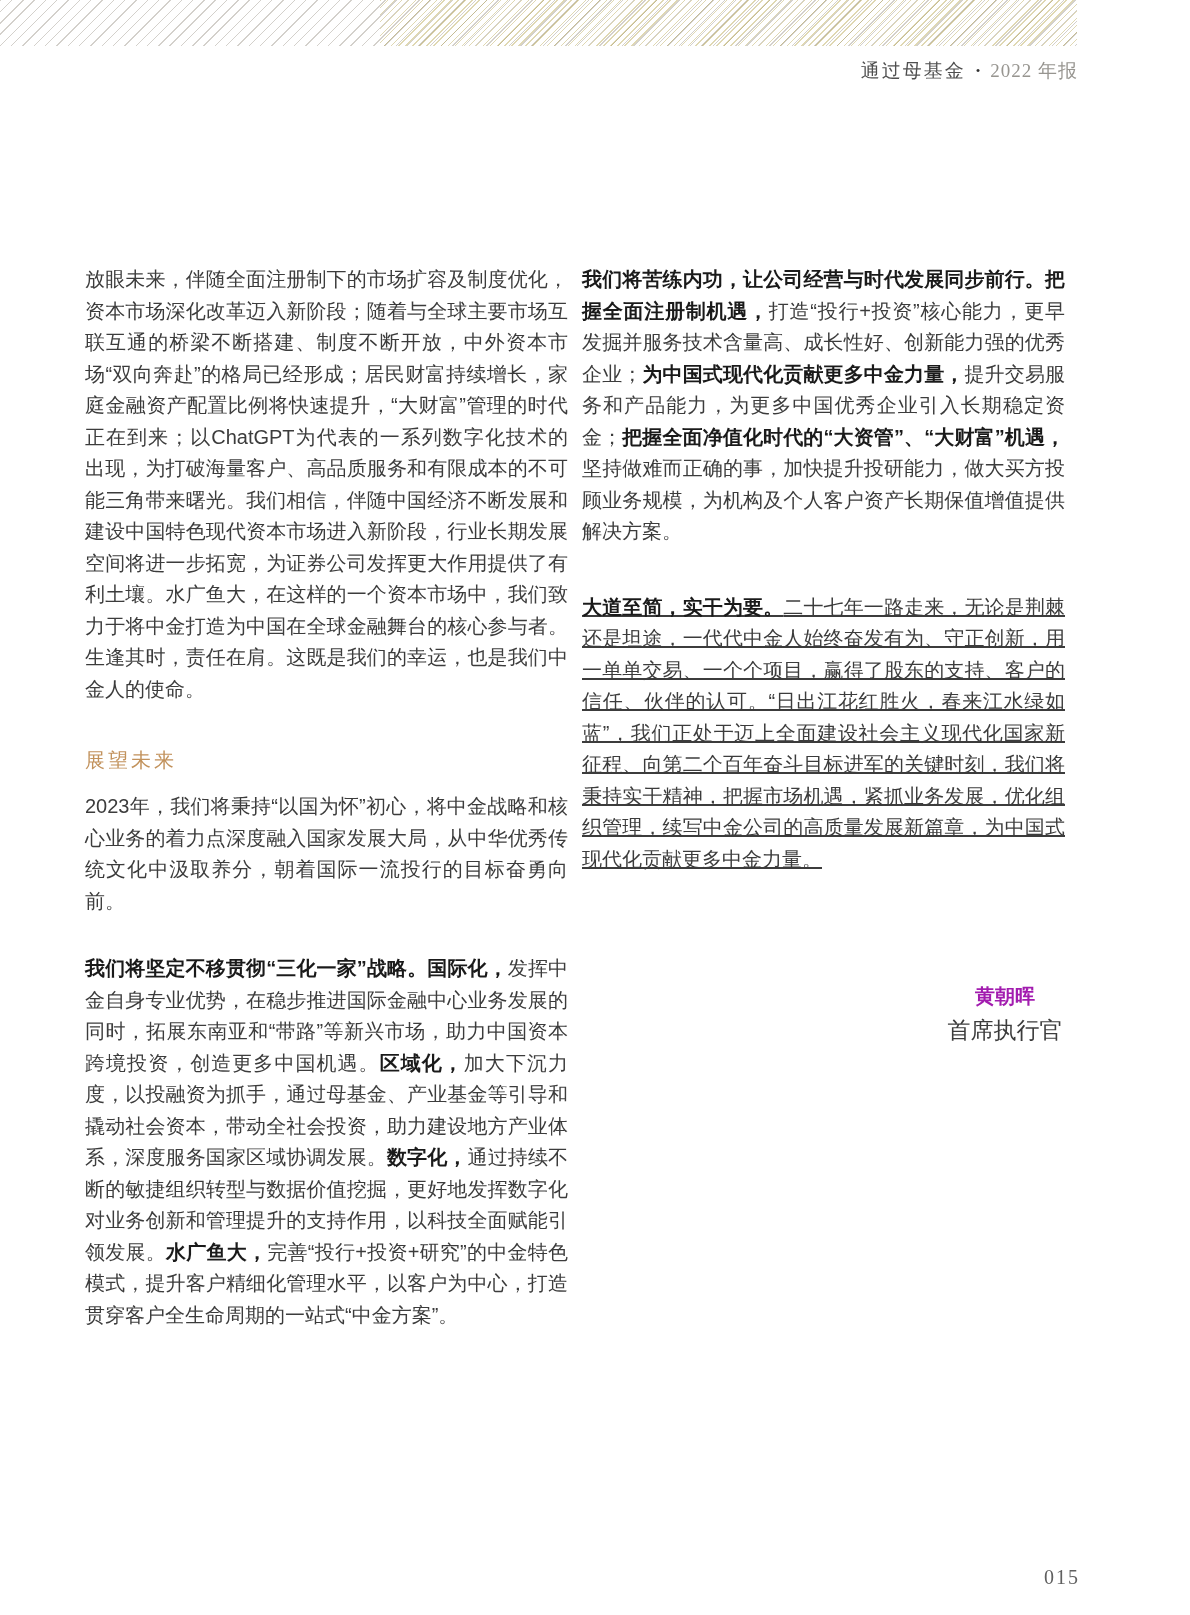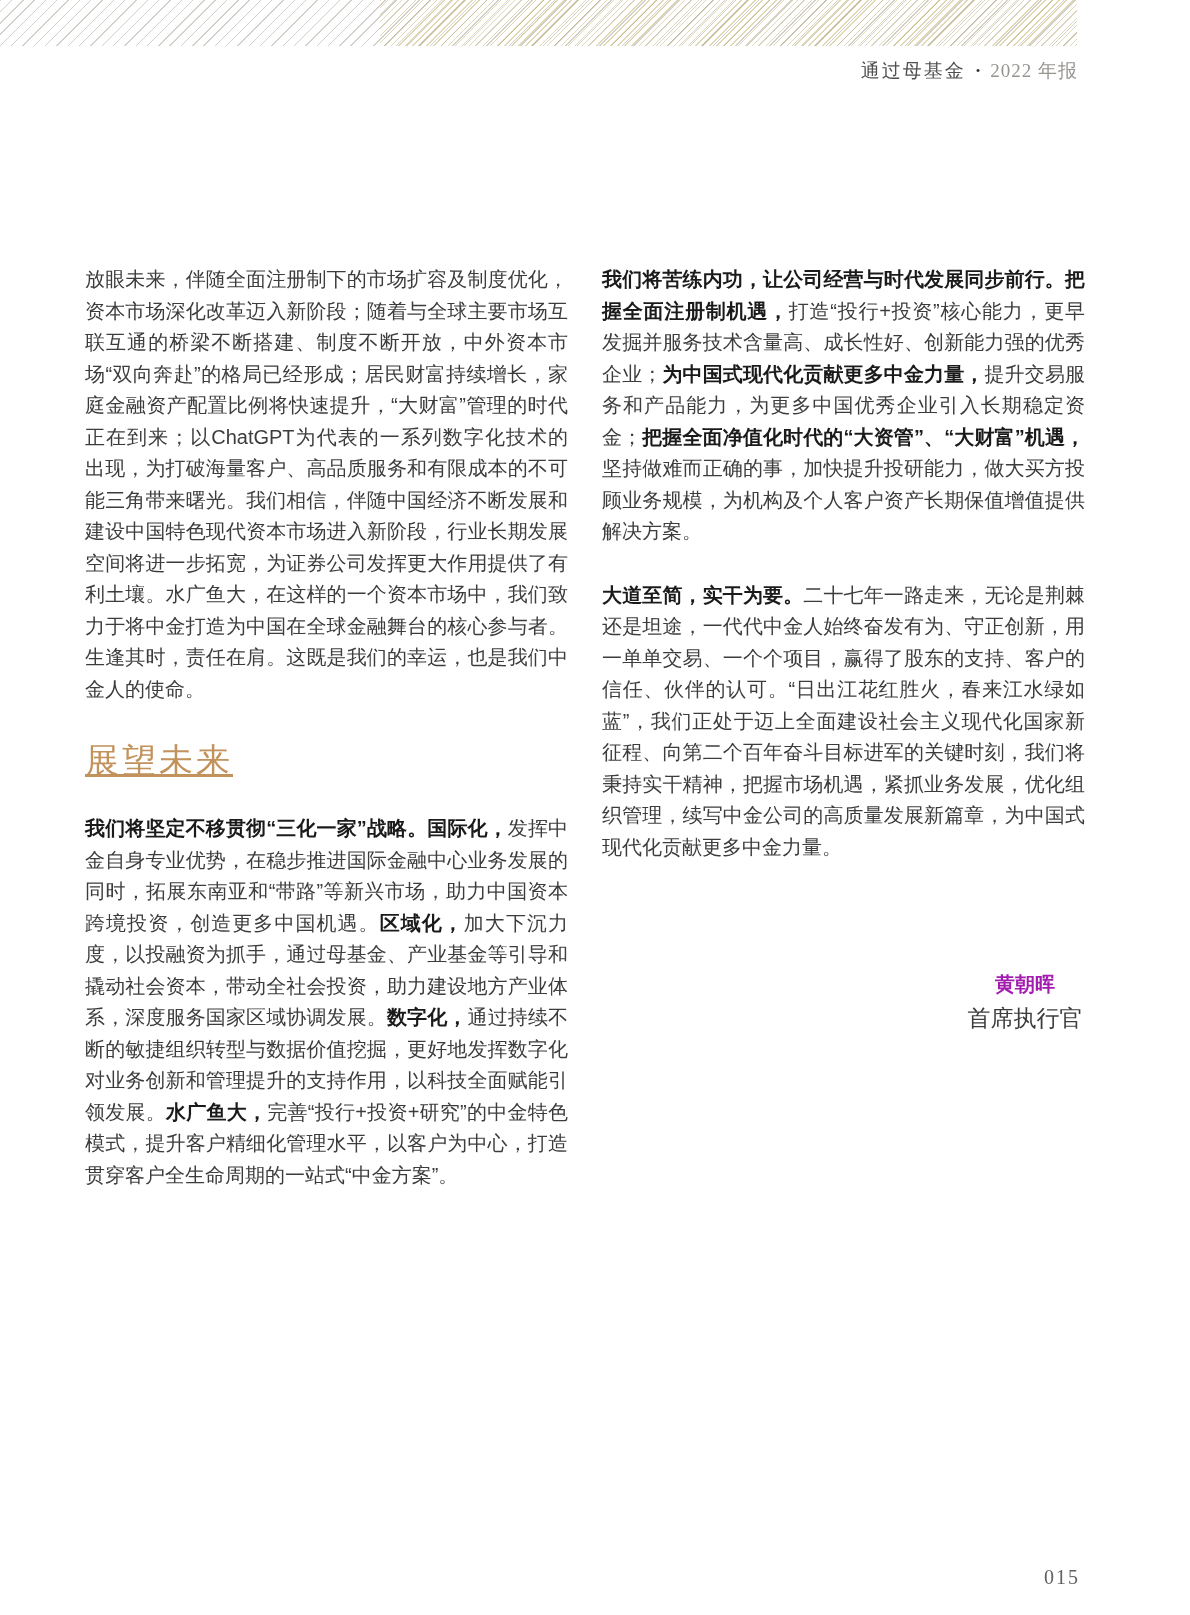--- a/index.html
+++ b/index.html
@@ -30,40 +30,39 @@
     position:absolute;top:58px;right:112px;
     font-family:"Liberation Serif", serif;
     font-size:19px;line-height:26px;white-space:nowrap;
   }
   .hdr .brand{color:#4f4f4f;letter-spacing:2px;}
   .hdr .dot{color:#2f2f2f;font-size:13px;margin:0 10px;vertical-align:2px;}
   .hdr .edition{color:#979590;letter-spacing:1px;}
   
   .cols{
     position:absolute;left:85px;top:264px;
-    display:flex;gap:34px;
+    display:flex;gap:14px;
   }
   .col{width:483px;}
   .para{
     margin:0;
     font-size:20px;line-height:31.5px;
     text-align:justify;text-justify:inter-character;
     color:#3c3c3c;font-weight:400;
   }
   .para b{font-weight:700;color:#1a1a1a;}
   .heading{
     margin:38px 0 0 0;
-    font-size:34px;line-height:34px;
+    font-size:20px;line-height:34px;
     font-weight:500;letter-spacing:3px;
     color:#c2925c;
-    text-decoration:underline;
   }
   .mt-p2{margin-top:14px;}
   .mt-p3{margin-top:36px;}
-  .mt-r2{margin-top:32px;}
+  .mt-r2{margin-top:44px;text-decoration:underline;}
   
   .sig{
     margin:104px -10px 0 auto;
     width:140px;text-align:center;
   }
   .sig-name{font-size:20px;font-weight:700;color:#a21caf;line-height:34px;}
   .sig-title{font-size:23px;color:#3c3c3c;line-height:34px;}
   
   .pageno{
     position:absolute;top:1566px;right:110px;
@@ -80,20 +79,21 @@
       <div class="hatch-gold"></div>
     </div>
 
   <header class="hdr"><span class="brand">通过母基金</span><span class="dot">•</span><span class="edition">2022 年报</span></header>
 
   <main class="cols">
 
     <section class="col">
       <p class="para">放眼未来，伴随全面注册制下的市场扩容及制度优化，资本市场深化改革迈入新阶段；随着与全球主要市场互联互通的桥梁不断搭建、制度不断开放，中外资本市场“双向奔赴”的格局已经形成；居民财富持续增长，家庭金融资产配置比例将快速提升，“大财富”管理的时代正在到来；以ChatGPT为代表的一系列数字化技术的出现，为打破海量客户、高品质服务和有限成本的不可能三角带来曙光。我们相信，伴随中国经济不断发展和建设中国特色现代资本市场进入新阶段，行业长期发展空间将进一步拓宽，为证券公司发挥更大作用提供了有利土壤。水广鱼大，在这样的一个资本市场中，我们致力于将中金打造为中国在全球金融舞台的核心参与者。生逢其时，责任在肩。这既是我们的幸运，也是我们中金人的使命。</p>
       <h2 class="heading">展望未来</h2>
+      <p class="para mt-p2">2023年，我们将秉持“以国为怀”初心，将中金战略和核心业务的着力点深度融入国家发展大局，从中华优秀传统文化中汲取养分，朝着国际一流投行的目标奋勇向前。</p>
       <p class="para mt-p3"><b>我们将坚定不移贯彻“三化一家”战略。国际化，</b><span>发挥中金自身专业优势，在稳步推进国际金融中心业务发展的同时，拓展东南亚和“带路”等新兴市场，助力中国资本跨境投资，创造更多中国机遇。</span><b>区域化，</b><span>加大下沉力度，以投融资为抓手，通过母基金、产业基金等引导和撬动社会资本，带动全社会投资，助力建设地方产业体系，深度服务国家区域协调发展。</span><b>数字化，</b><span>通过持续不断的敏捷组织转型与数据价值挖掘，更好地发挥数字化对业务创新和管理提升的支持作用，以科技全面赋能引领发展。</span><b>水广鱼大，</b><span>完善“投行+投资+研究”的中金特色模式，提升客户精细化管理水平，以客户为中心，打造贯穿客户全生命周期的一站式“中金方案”。</span></p>
     </section>
 
     <section class="col">
       <p class="para"><b>我们将苦练内功，让公司经营与时代发展同步前行。把握全面注册制机遇，</b><span>打造“投行+投资”核心能力，更早发掘并服务技术含量高、成长性好、创新能力强的优秀企业；</span><b>为中国式现代化贡献更多中金力量，</b><span>提升交易服务和产品能力，为更多中国优秀企业引入长期稳定资金；</span><b>把握全面净值化时代的“大资管”、“大财富”机遇，</b><span>坚持做难而正确的事，加快提升投研能力，做大买方投顾业务规模，为机构及个人客户资产长期保值增值提供解决方案。</span></p>
       <p class="para mt-r2"><b>大道至简，实干为要。</b><span>二十七年一路走来，无论是荆棘还是坦途，一代代中金人始终奋发有为、守正创新，用一单单交易、一个个项目，赢得了股东的支持、客户的信任、伙伴的认可。“日出江花红胜火，春来江水绿如蓝”，我们正处于迈上全面建设社会主义现代化国家新征程、向第二个百年奋斗目标进军的关键时刻，我们将秉持实干精神，把握市场机遇，紧抓业务发展，优化组织管理，续写中金公司的高质量发展新篇章，为中国式现代化贡献更多中金力量。</span></p>
       <div class="sig">
         <div class="sig-name">黄朝晖</div>
         <div class="sig-title">首席执行官</div>
       </div>

